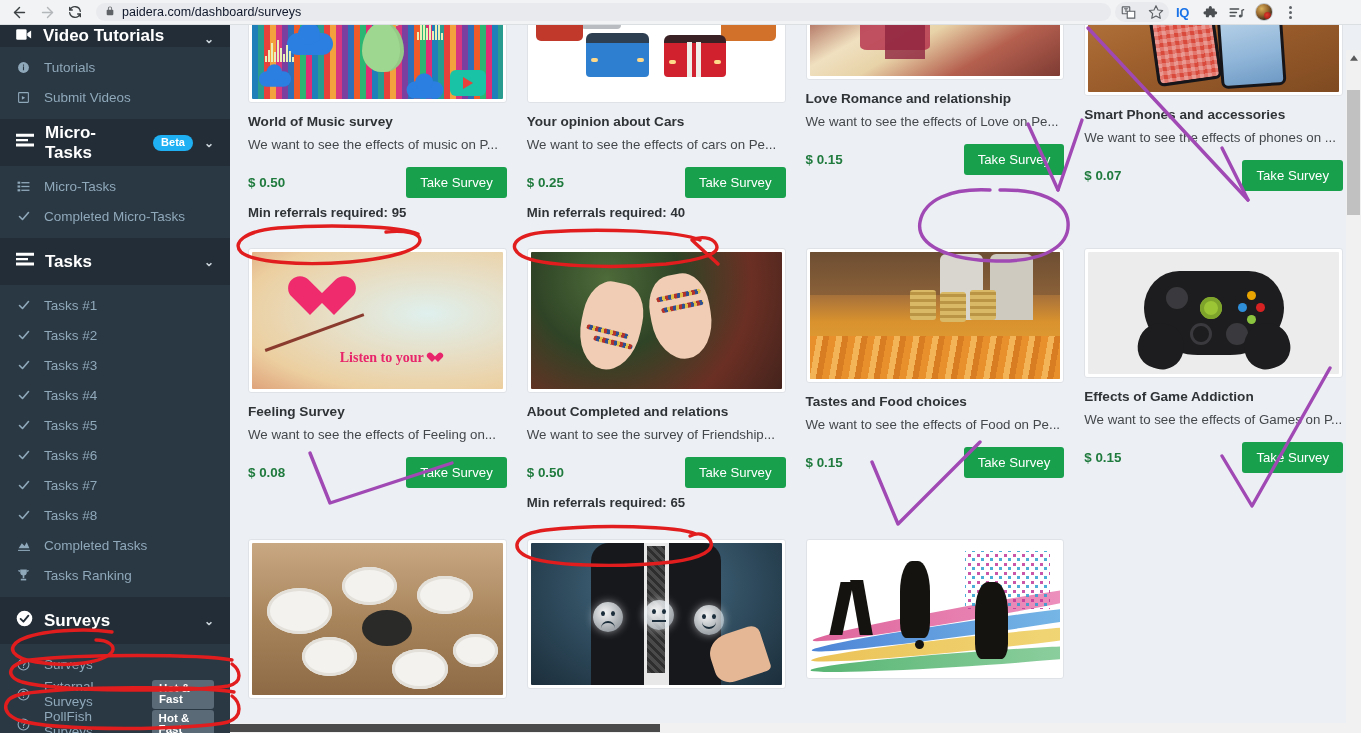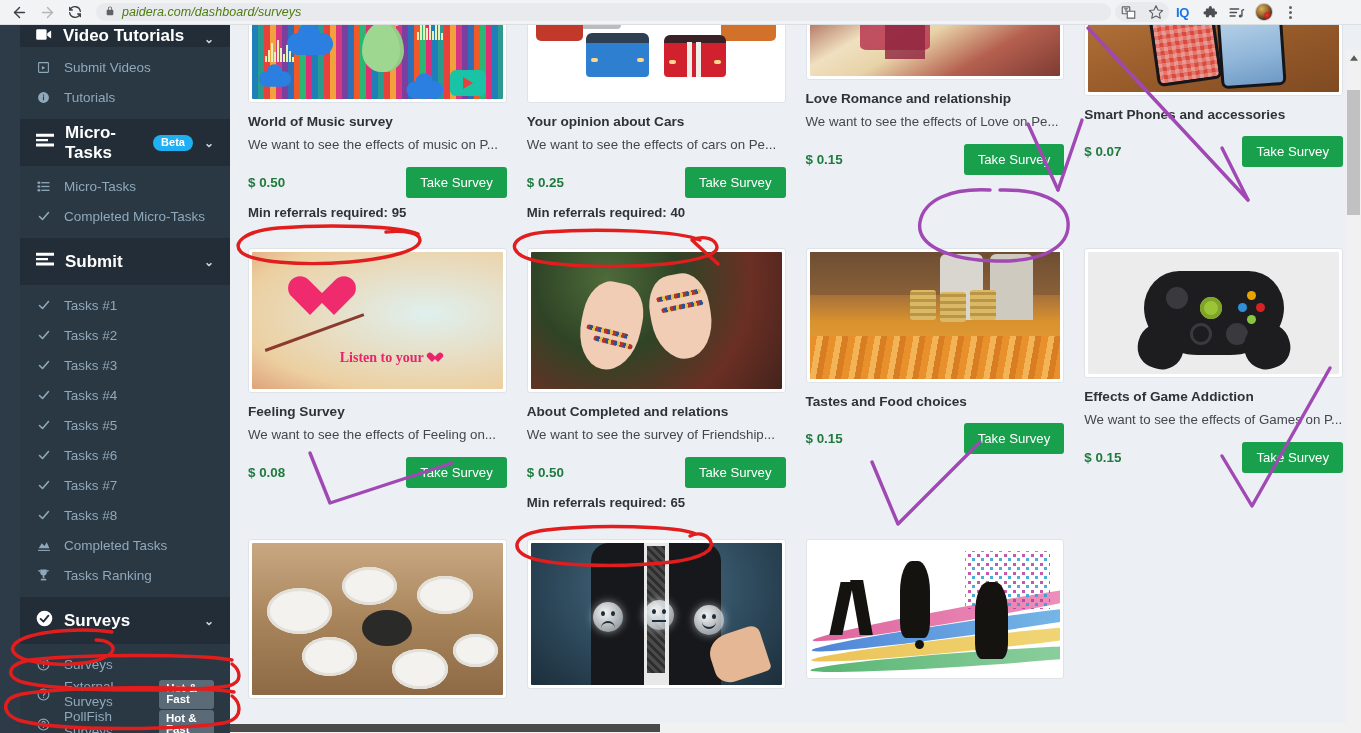--- a/index.html
+++ b/index.html
@@ -30,24 +30,23 @@
     flex: 0 0 auto;
     margin-left: 8px;
     width: 1015px; height: 18px;
     background: #e8eaed;
     border-radius: 10px;
     display: flex; align-items: center;
     padding: 0 9px;
     gap: 7px;
   }
   .omnibox .url {
-    font-size: 12.5px; color: #4d7c0f;
+    font-size: 12.5px; color: #0f172a;
     white-space: nowrap;
     letter-spacing: 0.05px;
-    font-style: italic;
   }
   .tb-right { display: flex; align-items: center; gap: 0px; margin-left: 4px; }
   .tb-icon {
     width: 27px; height: 30px;
     display: flex; align-items: center; justify-content: center;
   }
   .tb-pill {
     display: flex; align-items: center;
     background: #e8eaed; border-radius: 11px; height: 20px;
   }
@@ -74,21 +73,20 @@
     overflow: hidden;
   }
 
   
   .sidebar {
     position: absolute; top: 0; left: 0;
     width: 230px; height: 708px;
     background: #2c3b47;
     color: #8aa4b8;
     overflow: hidden;
-    padding-left: 20px;
   }
   .sb-header {
     display: flex; align-items: center;
     height: 47px; padding: 0 16px;
     background: #222d37;
     color: #ffffff;
     font-size: 17px; font-weight: bold;
     gap: 11px;
   }
   .sb-header.clipped { height: 22px; align-items: flex-end; padding-bottom: 1px; }
@@ -397,36 +395,36 @@
             <rect x="0" y="2" width="16" height="16" rx="2"></rect>
             <path d="M17 8l6-4v12l-6-4z"></path>
           </svg>
       </span>
       <span>Video Tutorials</span>
       <span class="chev chev-d">⌄</span>
     </div>
     <div class="sb-sub">
       <div class="sb-item">
         <span class="ic">
-          <svg width="13" height="13" viewBox="0 0 24 24" fill="none" stroke="#8fa8ba" stroke-width="2">
-              <rect x="3" y="3" width="18" height="18" rx="1"></rect>
-              <path d="M9 9l6 3.5L9 16z" fill="#8fa8ba" stroke="none"></path>
-            </svg>
-        </span>
-        <span>Submit Videos</span>
-      </div>
-      <div class="sb-item">
-        <span class="ic">
           <svg width="13" height="13" viewBox="0 0 24 24" fill="#8fa8ba">
               <circle cx="12" cy="12" r="10"></circle>
               <rect x="11" y="10" width="2" height="7" fill="#2a3843"></rect>
               <rect x="11" y="6.5" width="2" height="2.2" fill="#2a3843"></rect>
             </svg>
         </span>
         <span>Tutorials</span>
+      </div>
+      <div class="sb-item">
+        <span class="ic">
+          <svg width="13" height="13" viewBox="0 0 24 24" fill="none" stroke="#8fa8ba" stroke-width="2">
+              <rect x="3" y="3" width="18" height="18" rx="1"></rect>
+              <path d="M9 9l6 3.5L9 16z" fill="#8fa8ba" stroke="none"></path>
+            </svg>
+        </span>
+        <span>Submit Videos</span>
       </div>
     </div>
 
     <div class="sb-header">
       <span>
         <svg width="18" height="15" viewBox="0 0 24 20" fill="#fff">
             <rect x="0" y="1" width="24" height="4"></rect>
             <rect x="0" y="8" width="16" height="3"></rect>
             <rect x="0" y="14" width="24" height="4"></rect>
           </svg>
@@ -460,21 +458,21 @@
     </div>
 
     <div class="sb-header">
       <span>
         <svg width="18" height="15" viewBox="0 0 24 20" fill="#fff">
             <rect x="0" y="1" width="24" height="4"></rect>
             <rect x="0" y="8" width="16" height="3"></rect>
             <rect x="0" y="14" width="24" height="4"></rect>
           </svg>
       </span>
-      <span>Submit</span>
+      <span>Tasks</span>
       <span class="chev chev-d">⌄</span>
     </div>
     <div class="sb-sub">
       <div class="sb-item">
           <span class="ic">
             <svg width="14" height="12" viewBox="0 0 24 24" fill="none" stroke="#8fa8ba" stroke-width="3.2" stroke-linecap="round" stroke-linejoin="round">
               <polyline points="3 13 9 19 21 5"></polyline>
             </svg>
           </span>
           <span>Tasks #1</span>
@@ -695,20 +693,21 @@
           <div class="art art-phones">
             <div class="phone phone-a">
                 <div class="phone-scr scr-ios"></div>
               </div>
             <div class="phone phone-b">
                 <div class="phone-scr scr-and"></div>
               </div>
           </div>
         </div>
         <div class="card-title">Smart Phones and accessories</div>
+        <div class="card-desc">We want to see the effects of phones on ...</div>
         <div class="card-foot">
           <span class="price">$ 0.07</span>
           <button class="btn-take">Take Survey</button>
         </div>
         <div class="minref"></div>
       </div>
 
       <div class="card" style="margin-top:28px">
         <div class="card-img tall">
           <div class="art art-feeling">
@@ -752,20 +751,21 @@
             <div class="stall-top"></div>
             <div class="vendor" style="left:52%"></div>
             <div class="vendor" style="left:72%;background:#cfcac0"></div>
             <div class="steamer" style="left:40%;top:30%"></div>
             <div class="steamer" style="left:52%;top:32%"></div>
             <div class="steamer" style="left:64%;top:30%"></div>
             <div class="food-row"></div>
           </div>
         </div>
         <div class="card-title">Tastes and Food choices</div>
+        <div class="card-desc">We want to see the effects of Food on Pe...</div>
         <div class="card-foot">
           <span class="price">$ 0.15</span>
           <button class="btn-take">Take Survey</button>
         </div>
         <div class="minref"></div>
       </div>
 
       <div class="card" style="margin-top:28px">
         <div class="card-img" style="height:130px">
           <div class="art art-game">

